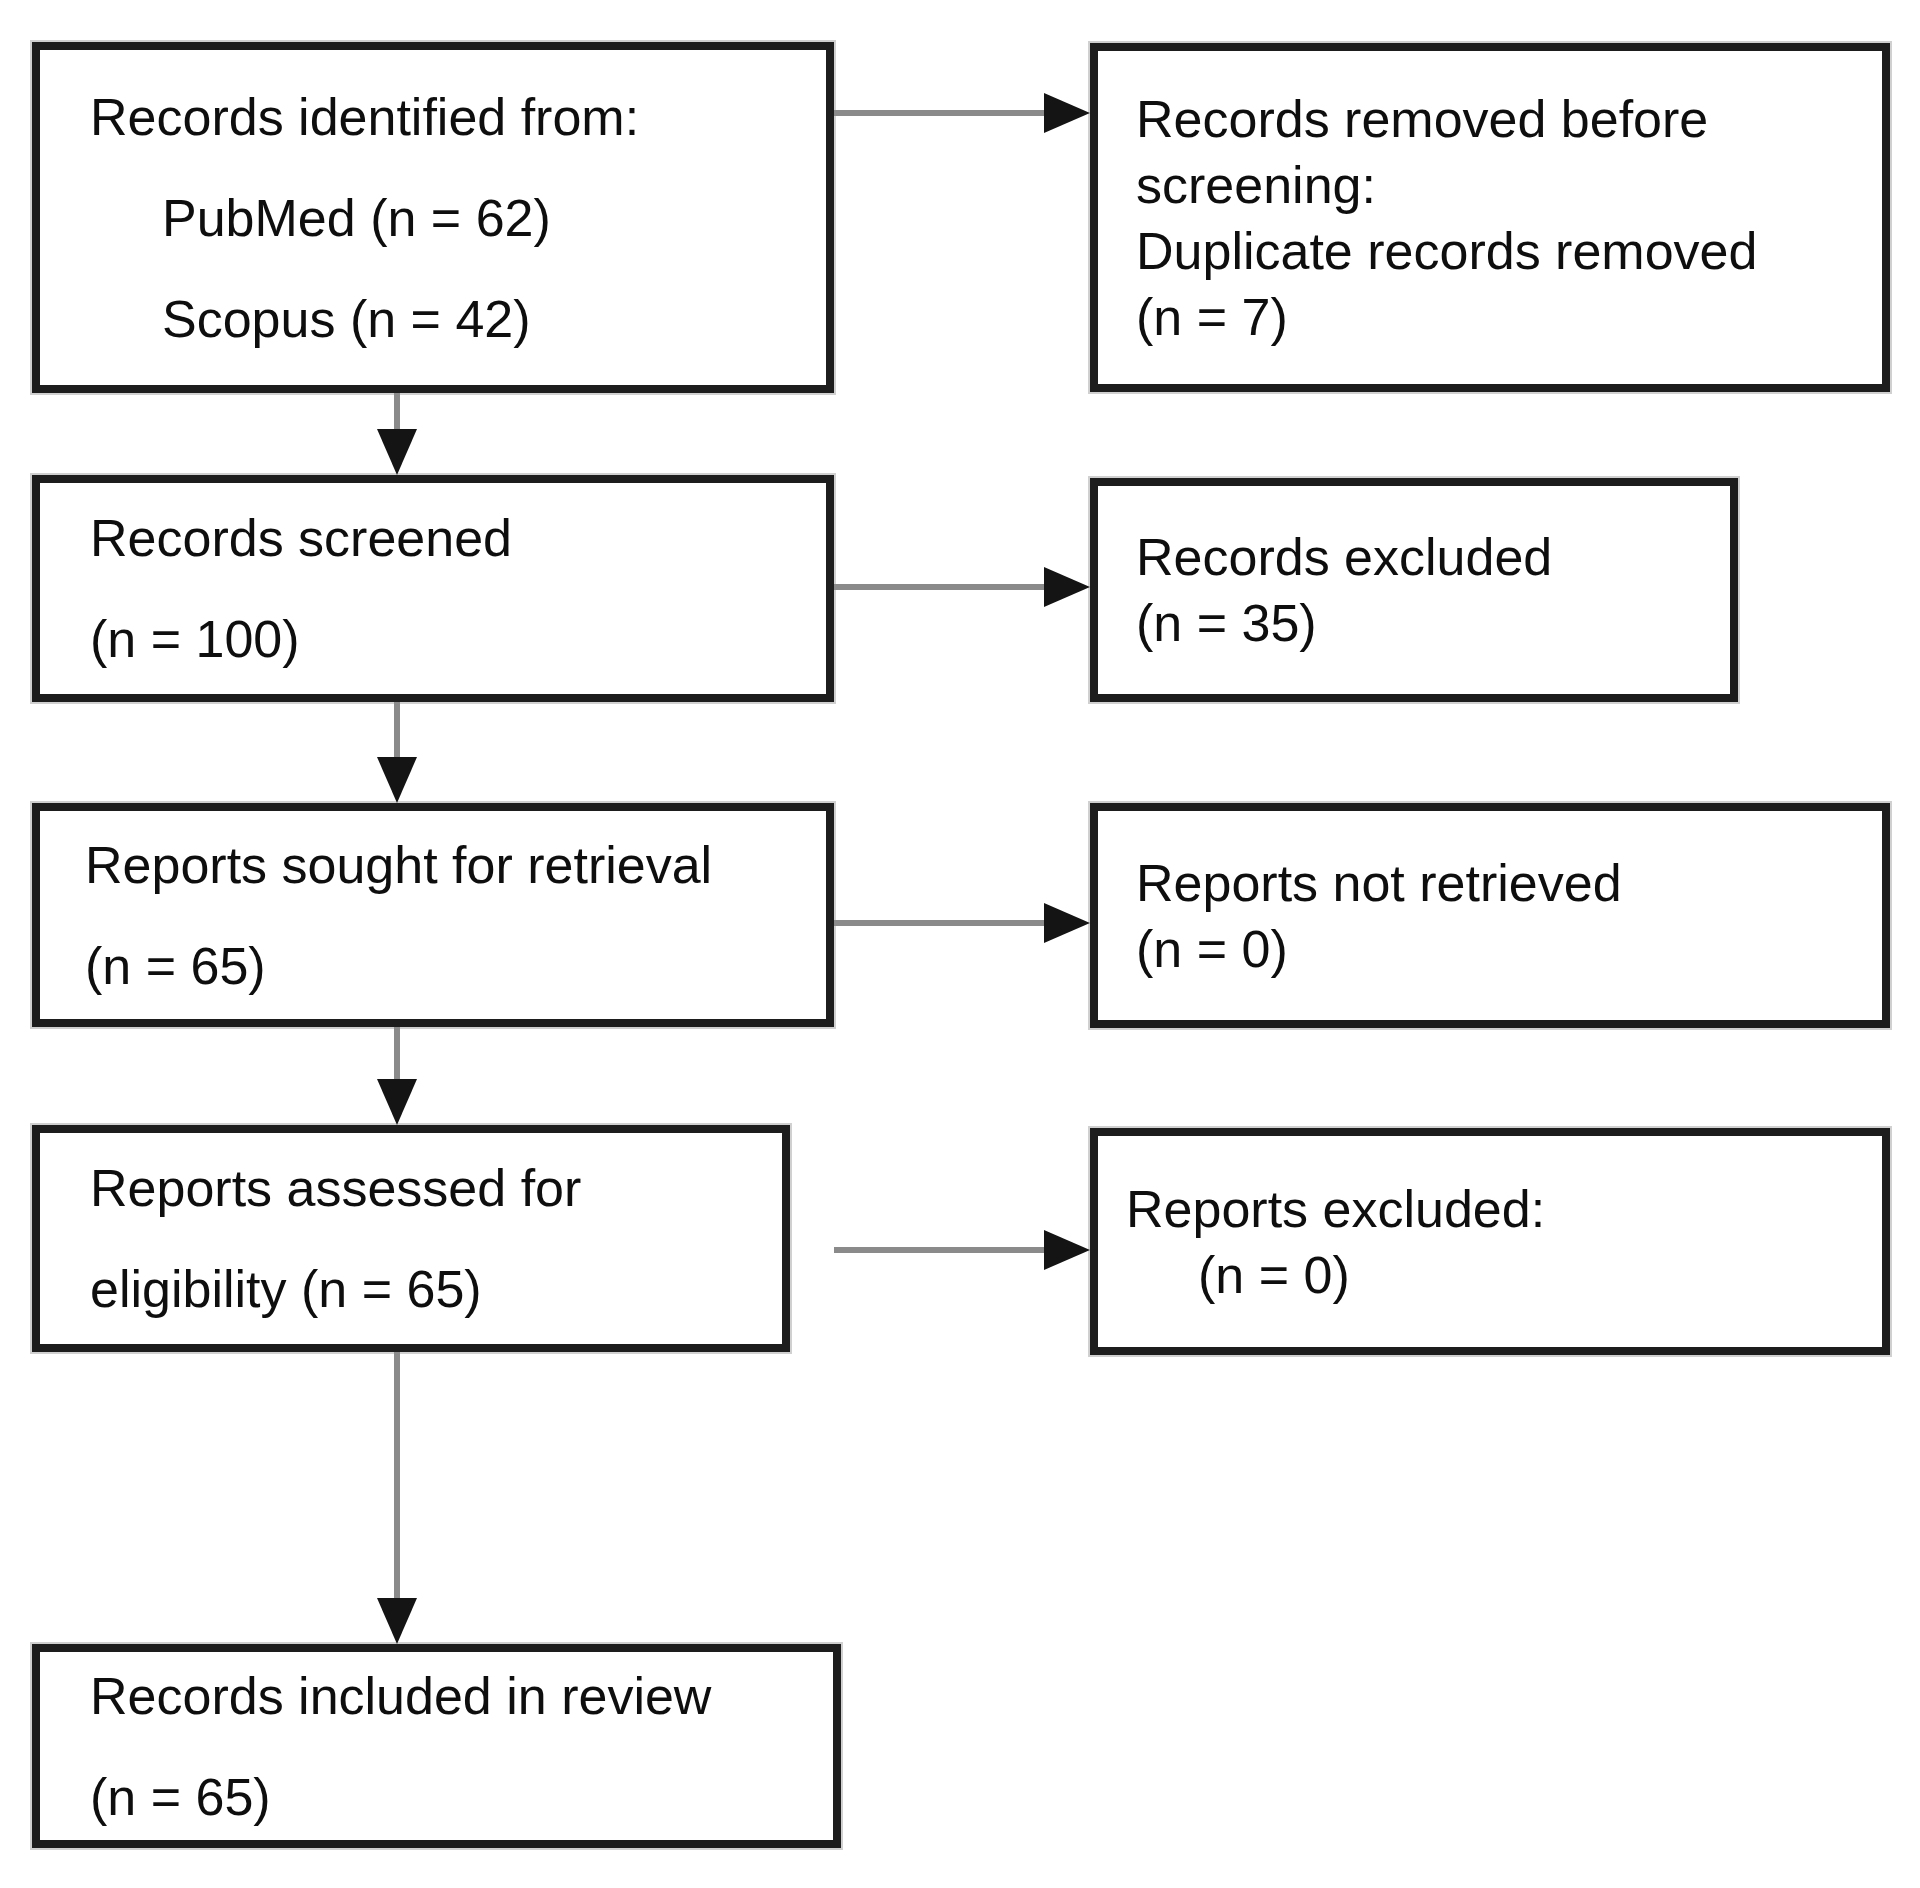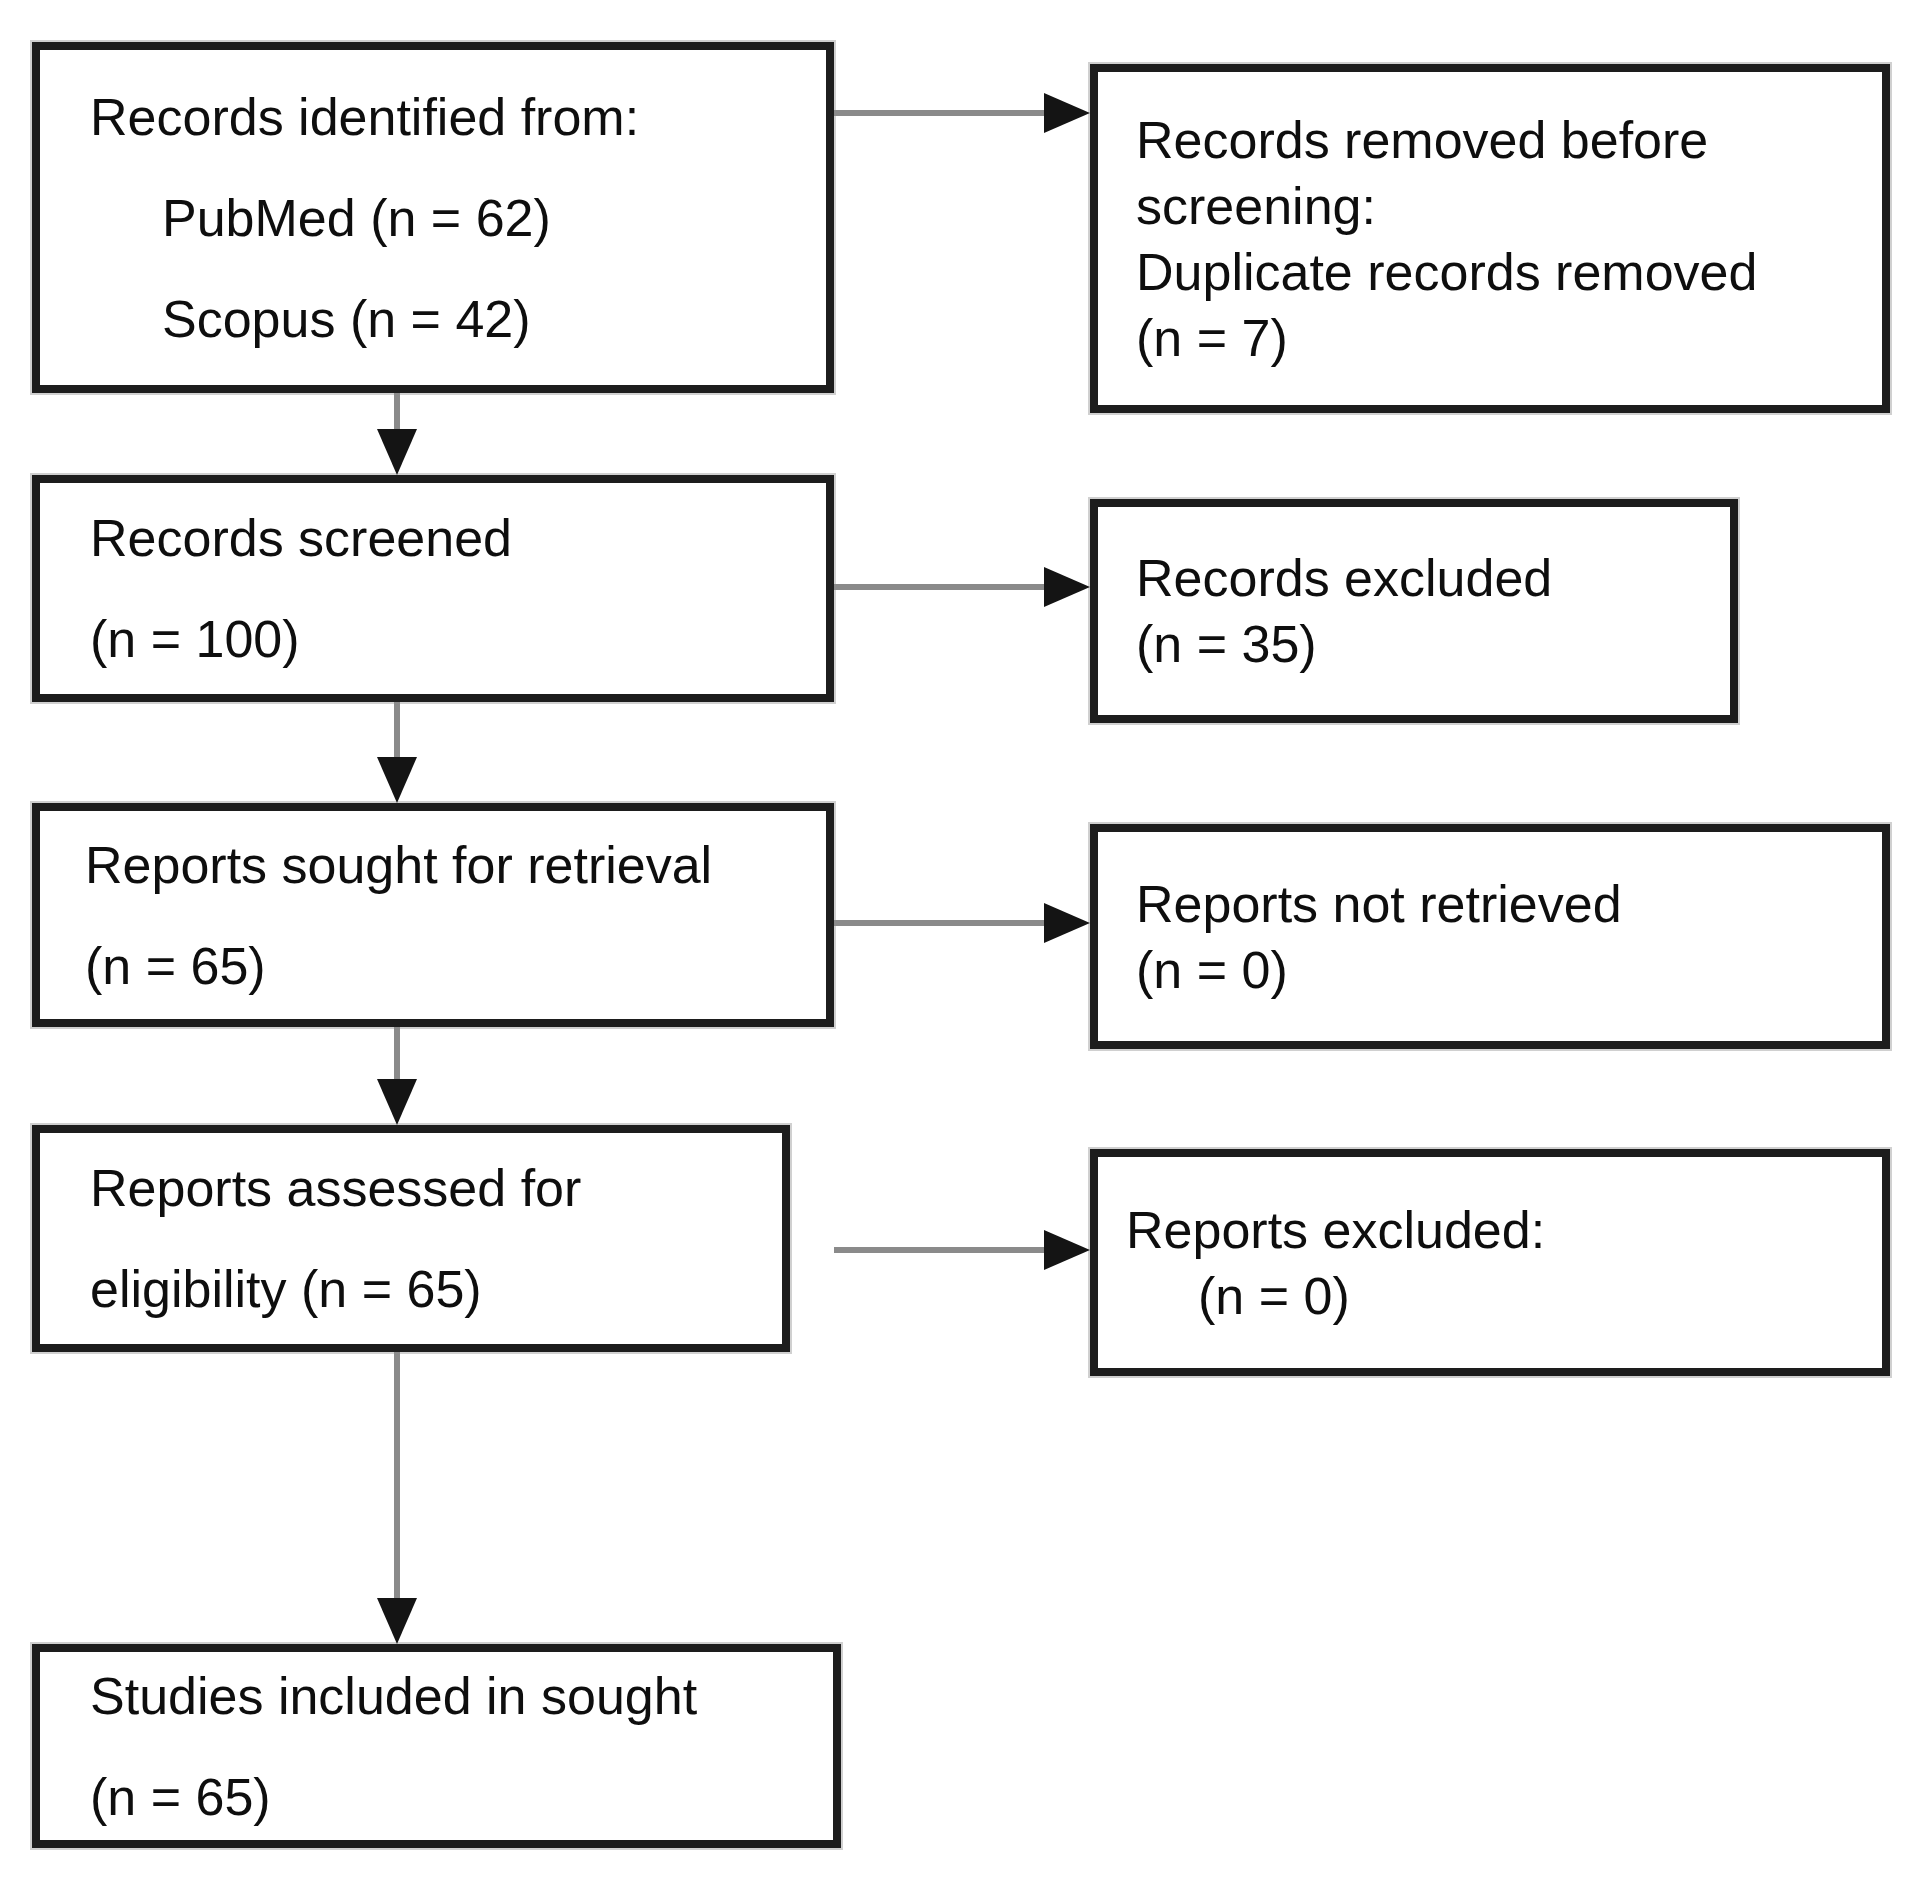--- a/index.html
+++ b/index.html
@@ -22,21 +22,21 @@
     box-shadow: 0 0 0 2px rgba(150,150,150,0.45);
     background: #ffffff;
     display: flex;
     flex-direction: column;
     justify-content: center;
     font-size: 52px;
     line-height: 66px;
     letter-spacing: 0px;
   }
   .box.left  { padding: 0 16px 0 50px; gap: 35px; }
-  .box.right { padding: 0 16px 0 38px; margin-top: 21px; }
+  .box.right { padding: 0 16px 0 38px; }
   .line { white-space: nowrap; }
   .line.indent { padding-left: 72px; }
 
   
   #box-l1 { left: 32px;  top: 42px;   width: 802px; height: 351px; }
   #box-l2 { left: 32px;  top: 475px;  width: 802px; height: 227px; }
   #box-l3 { left: 32px;  top: 803px;  width: 802px; height: 224px; padding-left: 45px; }
   #box-l4 { left: 32px;  top: 1125px; width: 758px; height: 227px; }
   #box-l5 { left: 32px;  top: 1644px; width: 809px; height: 204px; }
   
@@ -86,21 +86,21 @@
     <div class="line">Reports sought for retrieval</div>
     <div class="line">(n = 65)</div>
   </div>
 
   <div class="box left" id="box-l4">
     <div class="line">Reports assessed for</div>
     <div class="line">eligibility (n = 65)</div>
   </div>
 
   <div class="box left" id="box-l5">
-    <div class="line">Studies included in sought</div>
+    <div class="line">Records included in review</div>
     <div class="line">(n = 65)</div>
   </div>
 
   <div class="box right" id="box-r1">
     <div class="line">Records removed before</div>
     <div class="line">screening:</div>
     <div class="line">Duplicate records removed</div>
     <div class="line">(n = 7)</div>
   </div>
 

